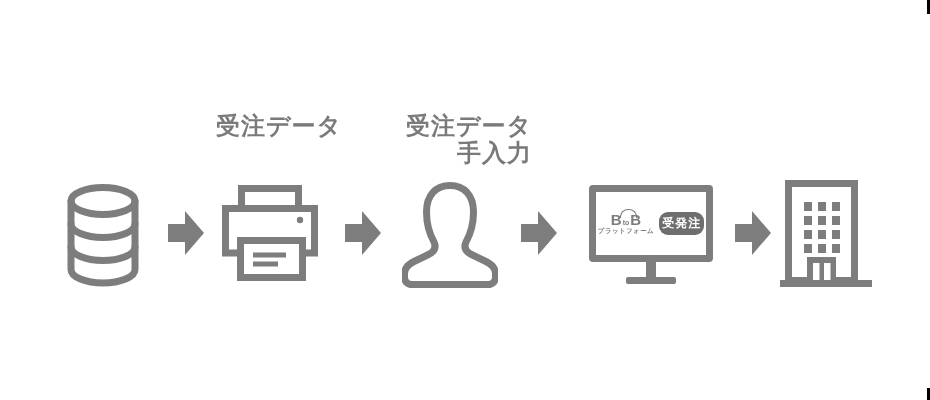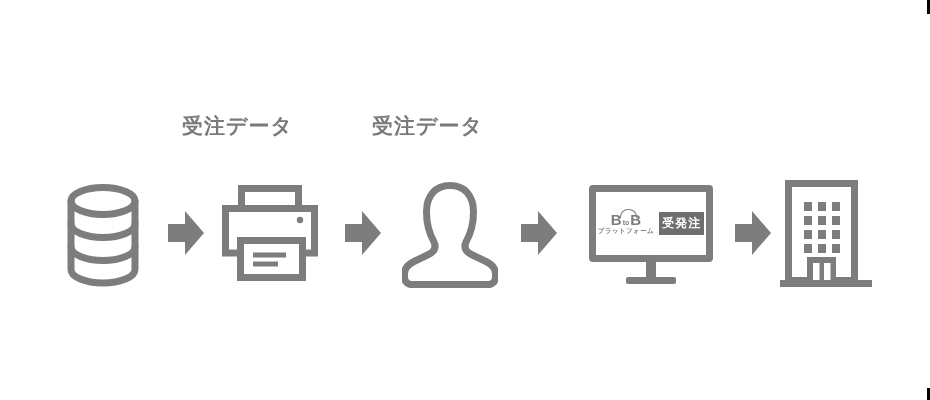--- a/index.html
+++ b/index.html
@@ -8,23 +8,23 @@
     width:930px;height:400px;
     background:#ffffff;
     overflow:hidden;
     font-family:"Liberation Sans",sans-serif;
   }
   .abs{position:absolute;}
   
   .step-label{
     position:absolute;
     width:160px;
-    text-align:left;
+    text-align:right;
     color:#7a7a7a;
-    font-size:21px;
+    font-size:24px;
     font-weight:bold;
     line-height:27px;
     letter-spacing:1px;
   }
   
   .monitor{position:absolute;left:589px;top:185px;width:124px;height:99px;}
   .monitor-screen{
     position:absolute;left:0;top:0;
     width:124px;height:77px;
     box-sizing:border-box;
@@ -50,34 +50,36 @@
   }
   .btob-sub{color:#7d7d7d;font-size:6.5px;font-weight:bold;margin-top:1px;letter-spacing:0.4px;white-space:nowrap;}
   .badge{
     background:#6e6e6e;
     color:#ffffff;
     font-size:12px;
     font-weight:bold;
     padding:3px 3px;
     letter-spacing:1px;
     white-space:nowrap;
+    border-radius:9px;
   }
   
   .corner-mark{position:absolute;background:#000000;width:3px;}
 </style>
 </head>
 <body>
 
 <div id="canvas">
 
   <div class="step-label" style="left:182px;top:112px;">
     <div>受注データ</div>
   </div>
   <div class="step-label" style="left:372px;top:112px;">
     <div>受注データ</div>
+    <div>手入力</div>
   </div>
 
   <svg class="abs" style="left:64px;top:184px;" width="78" height="103" viewBox="0 0 78 103">
     <g fill="none" stroke="#7d7d7d" stroke-width="7" stroke-linecap="round">
       <ellipse cx="39" cy="17" rx="32" ry="13.5"></ellipse>
       <path d="M7,17 L7,85.5 A32,13.5 0 0 0 71,85.5 L71,17"></path>
       <path d="M7,40 A32,13.5 0 0 0 71,40"></path>
       <path d="M7,63 A32,13.5 0 0 0 71,63"></path>
     </g>
   </svg>

